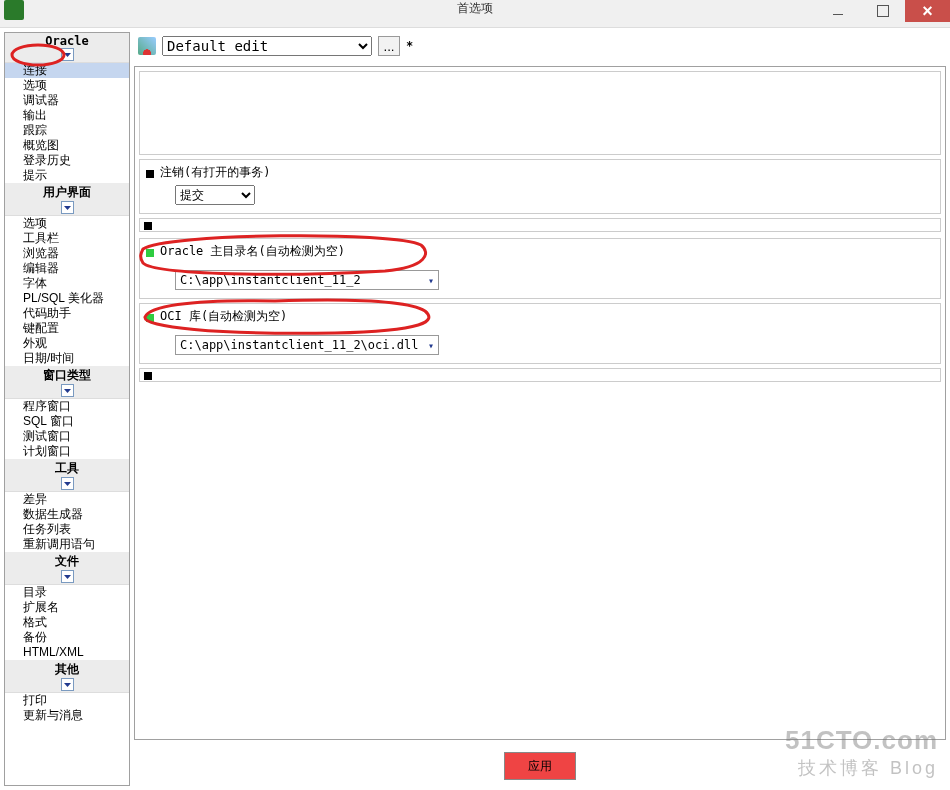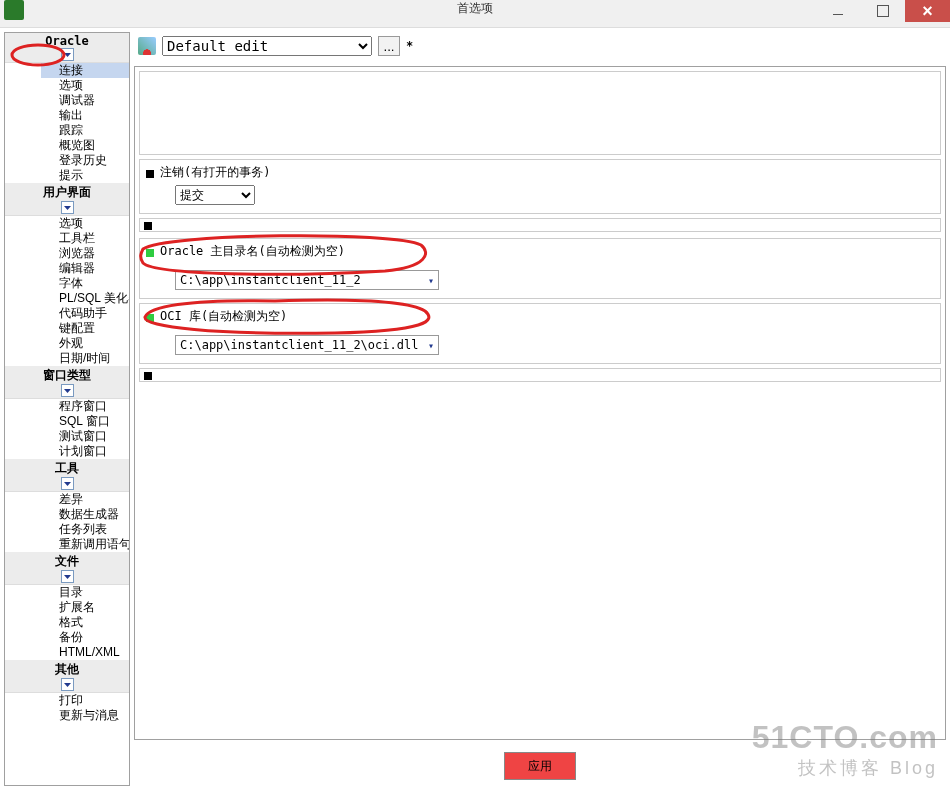--- a/index.html
+++ b/index.html
@@ -10,21 +10,21 @@
 .window-controls { position: absolute; right: 0; top: 0; display: flex; }
 .win-btn { width: 45px; height: 22px; display: flex; align-items: center; justify-content: center; font-size: 14px; }
 .win-min::after { content: ""; width: 10px; height: 1px; background: #555; display: block; margin-top: 6px; }
 .win-max { font-size: 12px; }
 .win-max::after { content: ""; width: 10px; height: 10px; border: 1px solid #555; display: block; }
 .win-close { background: #c94f4a; color: #fff; font-size: 18px; font-weight: bold; line-height: 18px; }
 .main-layout { display: flex; height: 762px; background: #fff; padding: 4px; gap: 4px; }
 .sidebar { width: 126px; border: 1px solid #a0a0a0; background: #fff; overflow-y: auto; font-size: 12px; }
 .side-group-header { background: #ececec; font-weight: bold; font-family: SimSun, monospace; padding: 1px 4px; display: flex; justify-content: space-between; align-items: center; border-bottom: 1px solid #ddd; flex-direction: column; }
 .side-group-header .arrow { width: 13px; height: 13px; background: #fff; border: 1px solid #7a9ac0; display: flex; align-items: center; justify-content: center; }
-.side-item { padding: 0 4px 0 18px; line-height: 15px; font-family: SimSun, Arial; cursor: default; white-space: nowrap; margin-left: 36px; }
+.side-item { padding: 0 4px 0 18px; line-height: 15px; font-family: SimSun, Arial; cursor: default; white-space: nowrap; }
 .side-item.selected { background: #c5d6ef; }
 .content { flex: 1; display: flex; flex-direction: column; gap: 6px; }
 .toolbar { display: flex; align-items: center; gap: 6px; padding: 4px; }
 .tool-icon { width: 18px; height: 18px; background: radial-gradient(circle at 50% 90%, #d33 20%, transparent 22%), linear-gradient(45deg,#5a8,#9cf); border-radius: 2px; }
 .profile-select { width: 210px; height: 20px; font-family: monospace; font-size: 14px; }
 .ellipsis-btn { width: 22px; height: 20px; border: 1px solid #999; background: #f2f2f2; }
 .asterisk { font-family: monospace; font-weight: bold; }
 .panel-area { flex: 1; border: 1px solid #a0a0a0; background: #fff; padding: 4px; overflow-y: auto; font-family: SimSun, monospace; font-size: 12px; }
 .section { border: 1px solid #ccc; margin-bottom: 4px; padding: 4px 6px 8px 6px; position: relative; }
 .sq { width: 8px; height: 8px; display: inline-block; margin-right: 6px; position: relative; top: 1px; }
@@ -35,21 +35,21 @@
 .section-spacer { height: 70px; }
 .field-row { margin-top: 2px; padding-left: 29px; }
 .combo { width: 80px; height: 20px; font-size: 12px; }
 .path-input { width: 264px; height: 20px; background: #fff; border: 1px solid #999; font-family: monospace; font-size: 12px; padding: 0 4px; display: flex; align-items: center; justify-content: space-between; margin-top: 10px; }
 .dropdown-arrow { color: #223a8e; font-size: 10px; }
 .collapsed-row { display: flex; align-items: center; }
 .annot { position: absolute; pointer-events: none; }
 .apply-row { display: flex; justify-content: center; padding: 6px; }
 .apply-btn { width: 72px; height: 28px; background: #ef4444; border: 1px solid #888; font-size: 12px; }
 .watermark { position: absolute; right: 12px; bottom: 10px; text-align: right; color: rgba(120,120,120,0.45); font-family: Arial, sans-serif; }
-.watermark .big { font-size: 32px; font-weight: bold; letter-spacing: 1px; }
+.watermark .big { font-size: 26px; font-weight: bold; letter-spacing: 1px; }
 .watermark .small { font-size: 18px; letter-spacing: 3px; }
 </style>
 </head>
 <body>
 
 <div class="titlebar">
   <div class="titlebar-icon"></div>
   <div class="titlebar-title">首选项</div>
   <div class="window-controls">
     <div class="win-btn win-min"></div>

